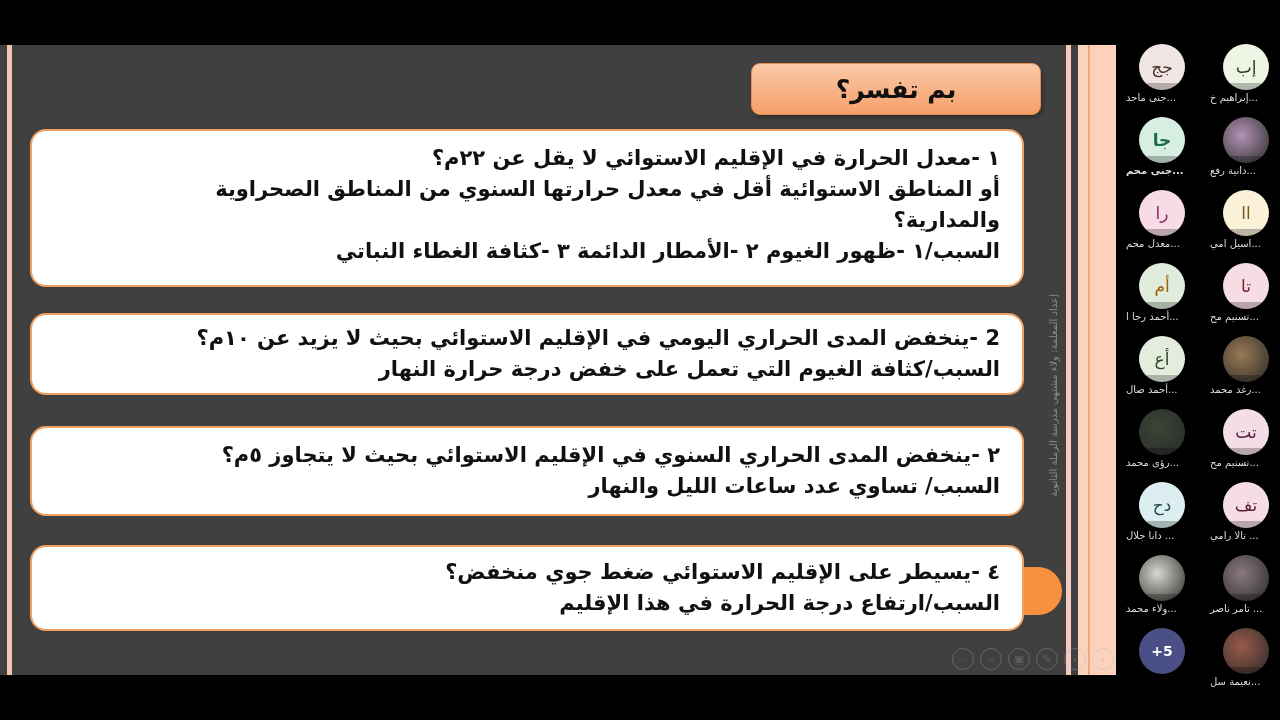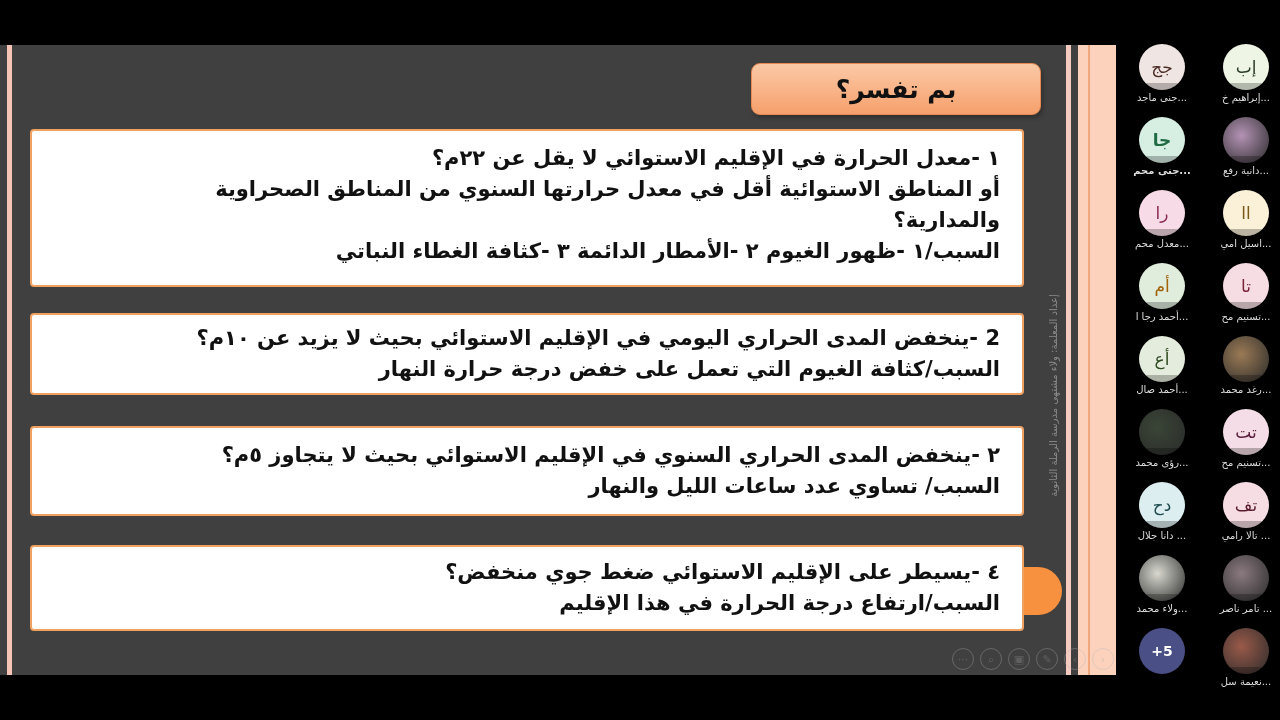--- a/index.html
+++ b/index.html
@@ -37,21 +37,21 @@
     box-shadow: 2px 3px 4px rgba(0,0,0,0.25);
     display: flex; align-items: center; justify-content: center;
   }
   .title-box span {
     font-family: "DejaVu Sans", sans-serif; font-weight: bold;
     font-size: 25px; color: #111; direction: rtl;
   }
 
   .card {
     position: absolute; left: 30px; width: 994px;
-    border: 2.5px solid #f0a060; border-radius: 4px;
+    border: 2.5px solid #f0a060; border-radius: 16px;
     background: #fff;
     padding: 6px 22px 4px 22px;
     direction: rtl; text-align: right;
   }
   .card p {
     font-family: "DejaVu Sans", sans-serif; font-weight: bold;
     font-size: 21px; line-height: 31px; color: #111;
   }
   .card1 { top: 84px; height: 158px; padding-top: 12px; }
   .card2 { top: 268px; height: 82px; padding-top: 8px; }
@@ -71,21 +71,21 @@
   .tool-btn {
     width: 22px; height: 22px; border-radius: 50%;
     border: 1.5px solid #b0b0b0; display: flex; align-items: center; justify-content: center;
     font-size: 11px; color: #999;
   }
 
   
   .participants {
     position: absolute; left: 1116px; top: 0; width: 164px; height: 720px; background: #000;
   }
-  .p-tile { position: absolute; width: 72px; height: 70px; text-align: center; }
+  .p-tile { position: absolute; width: 72px; height: 70px; text-align: left; }
   .avatar {
     width: 46px; height: 46px; border-radius: 50%; margin: 0 auto;
     display: flex; align-items: center; justify-content: center;
     font-size: 17px; overflow: hidden; position: relative;
   }
   .avatar .shade {
     position: absolute; left: 0; bottom: 0; width: 100%; height: 7px; background: rgba(0,0,0,0.25);
   }
   .p-name {
     margin-top: 2px; font-size: 10px; color: #ddd; direction: rtl; white-space: nowrap;

